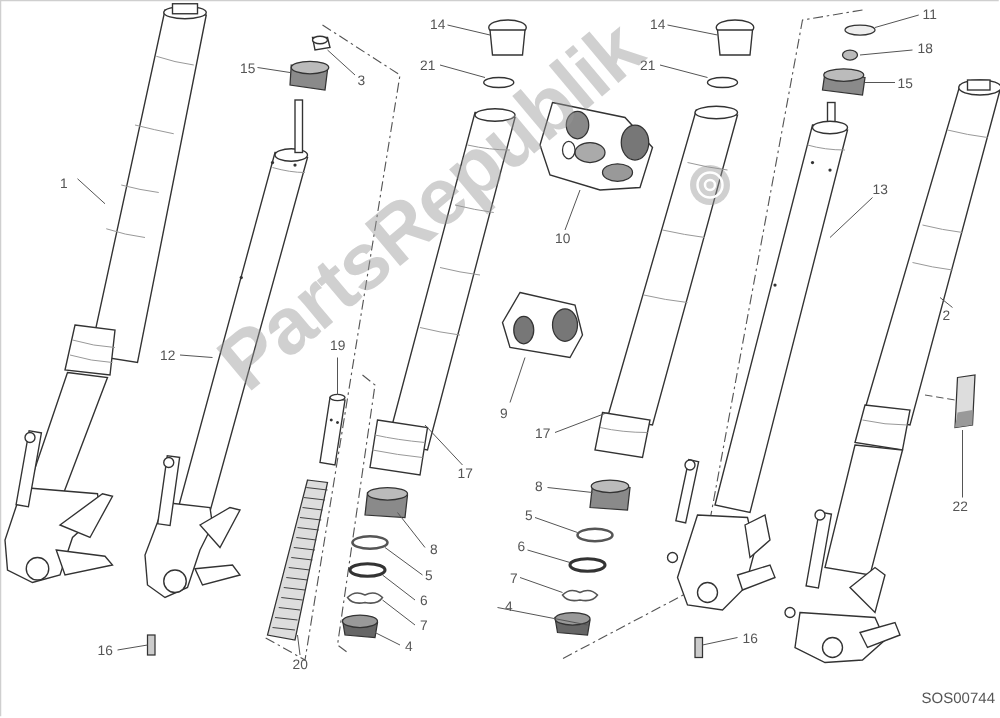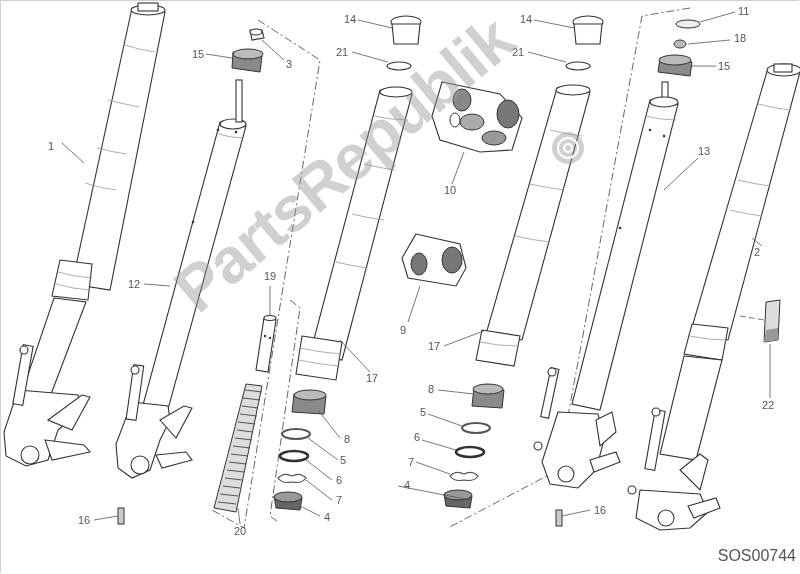--- a/index.html
+++ b/index.html
@@ -1,20 +1,20 @@
 <!DOCTYPE html>
 <html><head>
 <meta charset="utf-8">
 <style>
   html, body { margin:0; padding:0; background:#ffffff; }
   body { width:800px; height:574px; overflow:hidden; position:relative; font-family:"Liberation Sans", sans-serif; }
   #diagram { position:absolute; left:0; top:0; width:800px; height:574px; }
   .frame { position:absolute; left:0; top:0; width:798px; height:572px; border-left:1px solid #cfcfcf; border-top:1px solid #cfcfcf; }
   .callout { font-family:"Liberation Sans", sans-serif; font-size:11px; fill:#555; }
-  .code { position:absolute; right:4px; bottom:9px; font-size:16px; color:#555; font-family:"Liberation Sans", sans-serif; }
+  .code { position:absolute; right:4px; bottom:9px; font-size:12px; color:#555; font-family:"Liberation Sans", sans-serif; }
   .wm { position:absolute; left:160px; top:270px; transform:rotate(-40deg); transform-origin:left top; font-size:64px; font-weight:bold; color:rgba(150,150,150,0.45); white-space:nowrap; font-family:"Liberation Sans", sans-serif; letter-spacing:-1px; pointer-events:none; }
   .stroke { stroke:#333; stroke-width:1.1; fill:#fff; }
   .thin { stroke:#999; stroke-width:0.8; fill:none; }
   .dash { stroke:#555; stroke-width:0.9; fill:none; stroke-dasharray:8 3 2 3; }
   .leader { stroke:#555; stroke-width:0.8; fill:none; }
   .dark { fill:#8a8a8a; stroke:#333; stroke-width:1; }
 </style>
 </head>
 <body>
 

